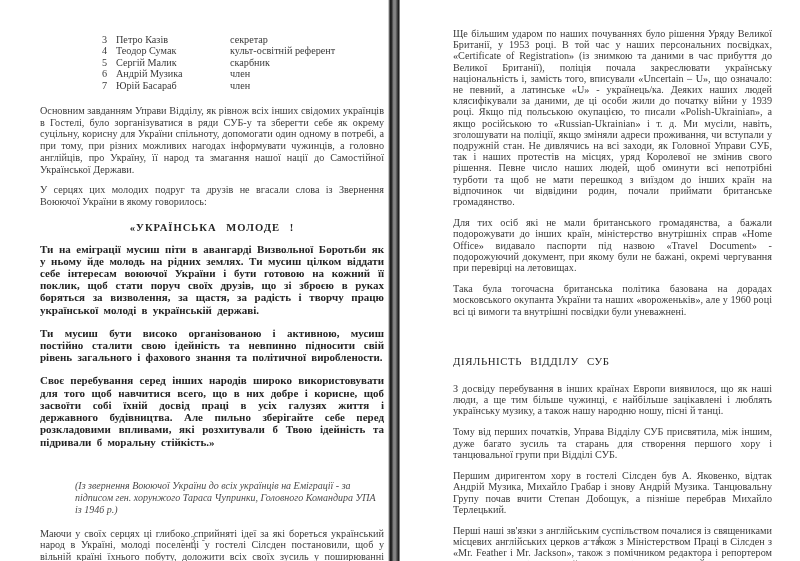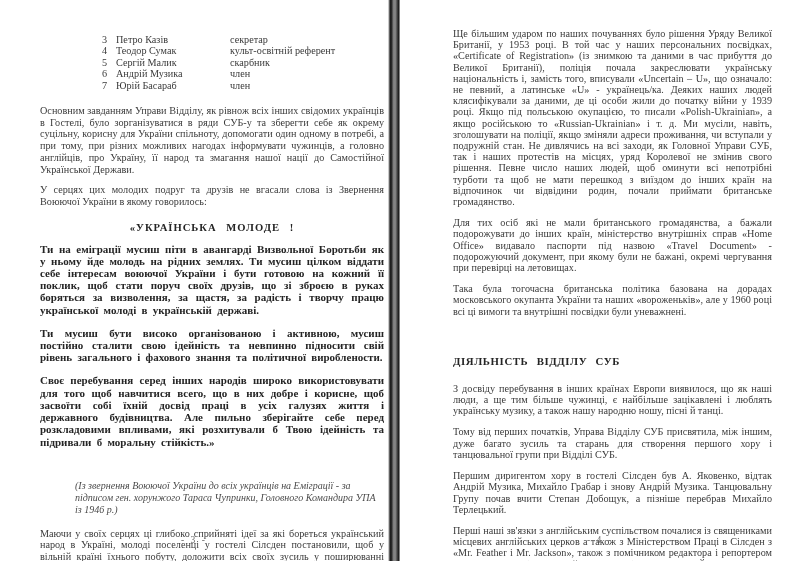--- a/index.html
+++ b/index.html
@@ -71,21 +71,21 @@
     font-size: 10px;
     line-height: 12px;
     font-style: italic;
     color: #4a4a4a;
     margin-left: 35px;
     margin-bottom: 12px;
     margin-top: 32px;
   }
   .section-heading {
     font-size: 10.8px;
-    font-weight: bold;
+    font-weight: normal;
     color: #252525;
     letter-spacing: 0.6px;
     word-spacing: 5px;
     margin: 38px 0 16px 0;
   }
   .page-number {
     position: absolute;
     bottom: 16px;
     left: 0;
     right: 0;

